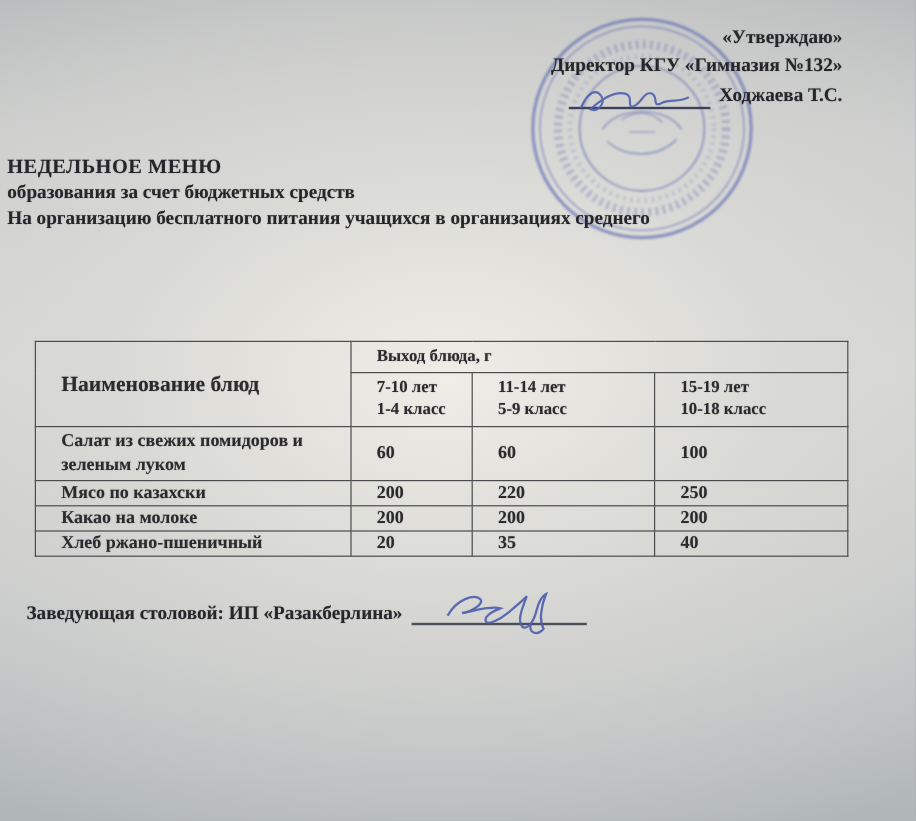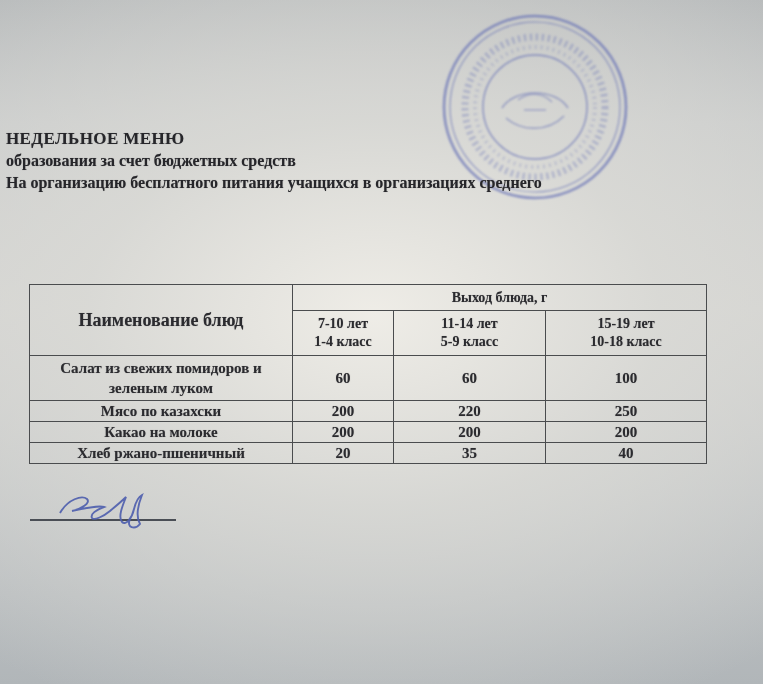--- a/index.html
+++ b/index.html
@@ -21,21 +21,21 @@
   .sig-line svg{position:absolute;left:2px;bottom:-9px;}
   
   .title{position:absolute;top:128px;left:6px;width:732px;z-index:2;font-size:16px;line-height:22px;}
   .t1{font-size:17px;letter-spacing:0.4px;}
   
   table.menu{
     position:absolute;left:29px;top:284px;width:677px;z-index:2;
     border-collapse:collapse;table-layout:fixed;
     font-size:15px;color:#2b2b2f;
   }
-  table.menu td{border:1px solid #4a4c4e;text-align:center;vertical-align:middle;padding:0 8px;}
+  table.menu td{border:1px solid #4a4c4e;text-align:left;vertical-align:middle;padding:0 21px;}
   td.name-h{font-size:18px;}
   td.group-h{height:25px;font-size:14px;}
   tr.h2 td{height:44px;font-size:14px;line-height:18px;}
   tr.r0 td{height:44px;line-height:20px;}
   tr.rn td{height:20px;}
   
   .footer{position:absolute;left:22px;top:499px;z-index:2;font-size:16px;display:flex;align-items:flex-end;}
   .sig-line2{display:inline-block;width:146px;height:20px;border-bottom:2px solid #4a4e55;margin-left:8px;position:relative;}
   .sig-line2 svg{position:absolute;left:24px;bottom:-10px;}
 </style>
@@ -52,20 +52,32 @@
         <circle cx="95" cy="95" r="52" stroke-width="1.4"></circle>
         <circle cx="95" cy="95" r="70" stroke-width="7" stroke-dasharray="2.5 3.5" opacity="0.5"></circle>
         <circle cx="95" cy="95" r="60" stroke-width="4" stroke-dasharray="2 4" opacity="0.35"></circle>
         <path d="M62 96 C74 76 116 76 128 96" stroke-width="1.6" opacity="0.8"></path>
         <path d="M66 106 C82 120 108 120 124 104" stroke-width="1.6" opacity="0.8"></path>
         <path d="M78 88 C88 80 102 80 112 90 M84 98 L106 98" stroke-width="1.4" opacity="0.7"></path>
       </g>
     </svg>
   </div>
 
+  <div class="approval">
+    <div>«Утверждаю»</div>
+    <div>Директор КГУ «Гимназия №132»</div>
+    <div class="sig-row">
+      <span class="sig-line">
+        <svg width="112" height="32" viewBox="0 0 112 32">
+          <path d="M8 24 C14 10 21 8 25 14 C29 20 22 28 16 25 C26 16 36 10 45 12 C53 14 45 26 53 22 C59 19 61 10 67 12 C73 14 67 24 75 20 C83 16 90 20 98 15" stroke="#4f5fae" stroke-width="1.8" fill="none" opacity="0.9"></path>
+        </svg>
+      </span>
+      <span>Ходжаева Т.С.</span>
+    </div>
+  </div>
 
   <div class="title">
     <div class="t1">НЕДЕЛЬНОЕ МЕНЮ</div>
     <div>образования за счет бюджетных средств</div>
     <div>На организацию бесплатного питания учащихся в организациях среднего</div>
   </div>
 
   <table class="menu">
     <colgroup>
       <col style="width:263px">
@@ -113,20 +125,21 @@
       <tr class="rn">
         <td>Хлеб ржано-пшеничный</td>
         <td>20</td>
         <td>35</td>
         <td>40</td>
       </tr>
     </tbody>
   </table>
 
   <div class="footer">
+    <span>Заведующая столовой: ИП «Разакберлина»</span>
     <span class="sig-line2">
       <svg width="100" height="40" viewBox="0 0 100 40">
         <path d="M6 24 C14 10 28 6 33 10 C37 14 27 20 18 22 C32 19 44 16 50 18 C42 21 36 25 38 29 C40 32 50 27 56 22 C62 17 68 12 72 8 C68 18 64 28 68 33 C72 37 78 29 80 20 C82 12 84 8 88 6 C84 16 82 28 86 35 C81 41 72 39 76 30" stroke="#4f5fae" stroke-width="1.9" fill="none" opacity="0.92"></path>
       </svg>
     </span>
   </div>
 
 </div>
 
 </body></html>

